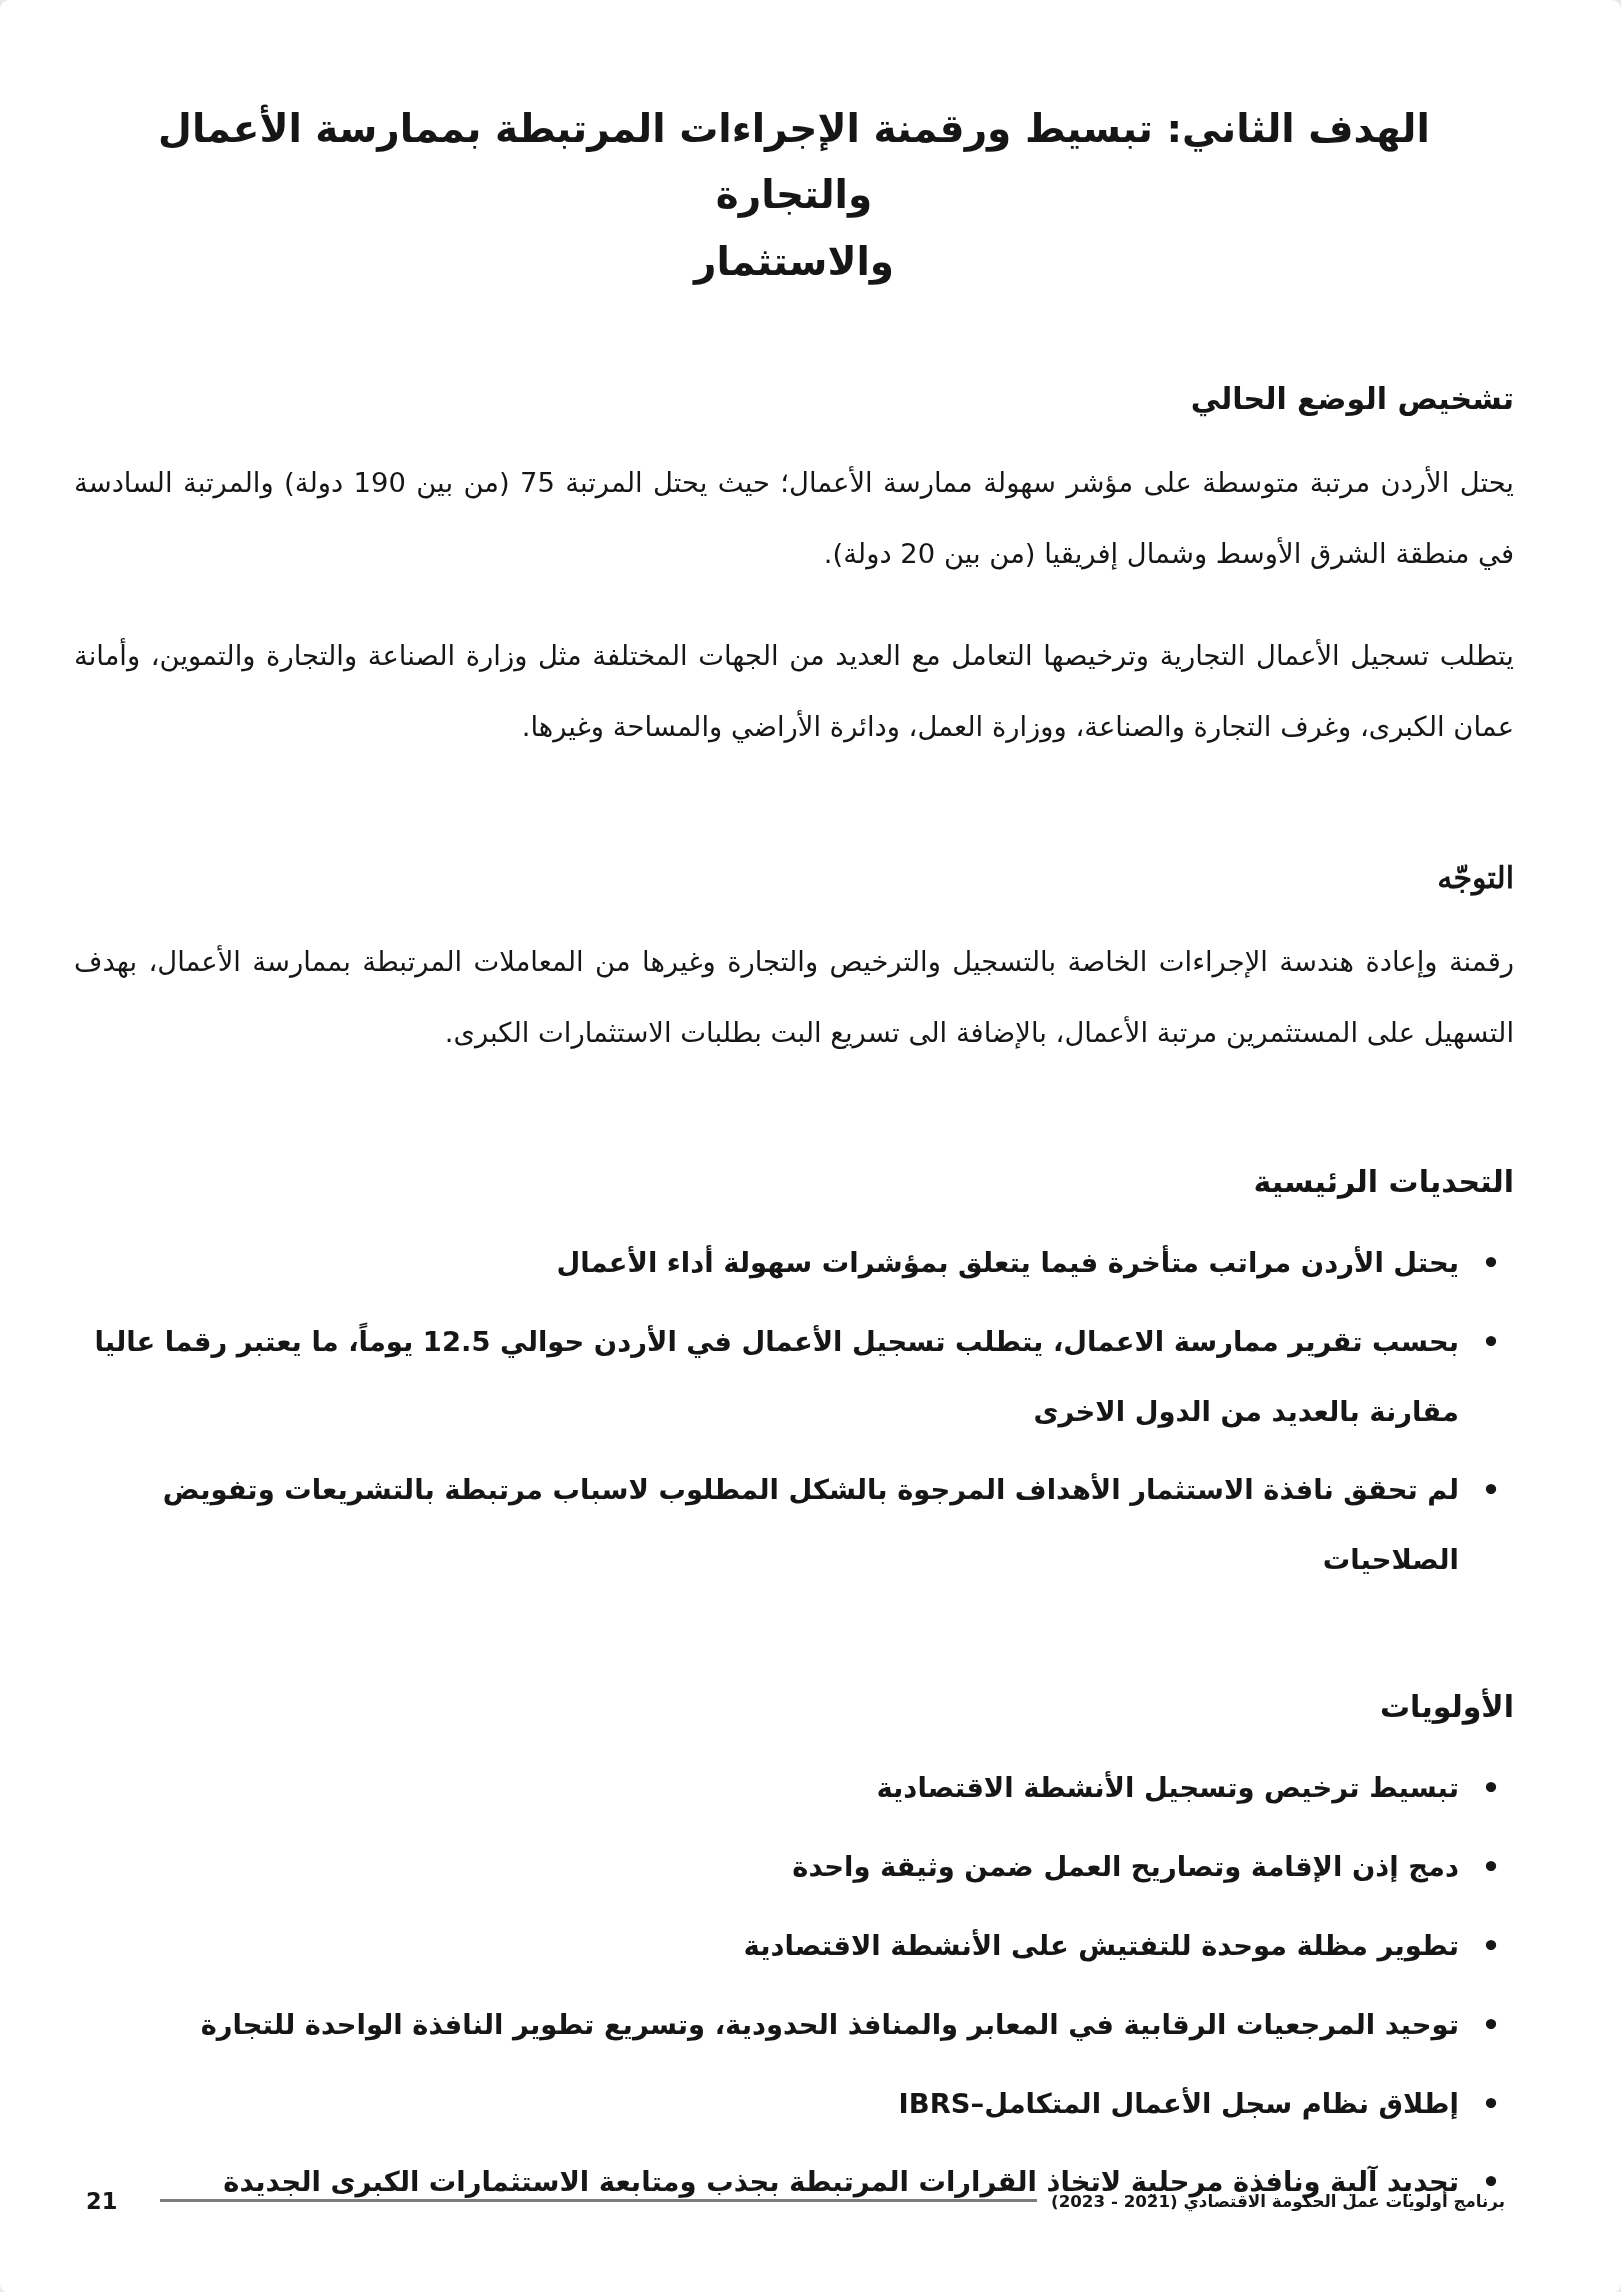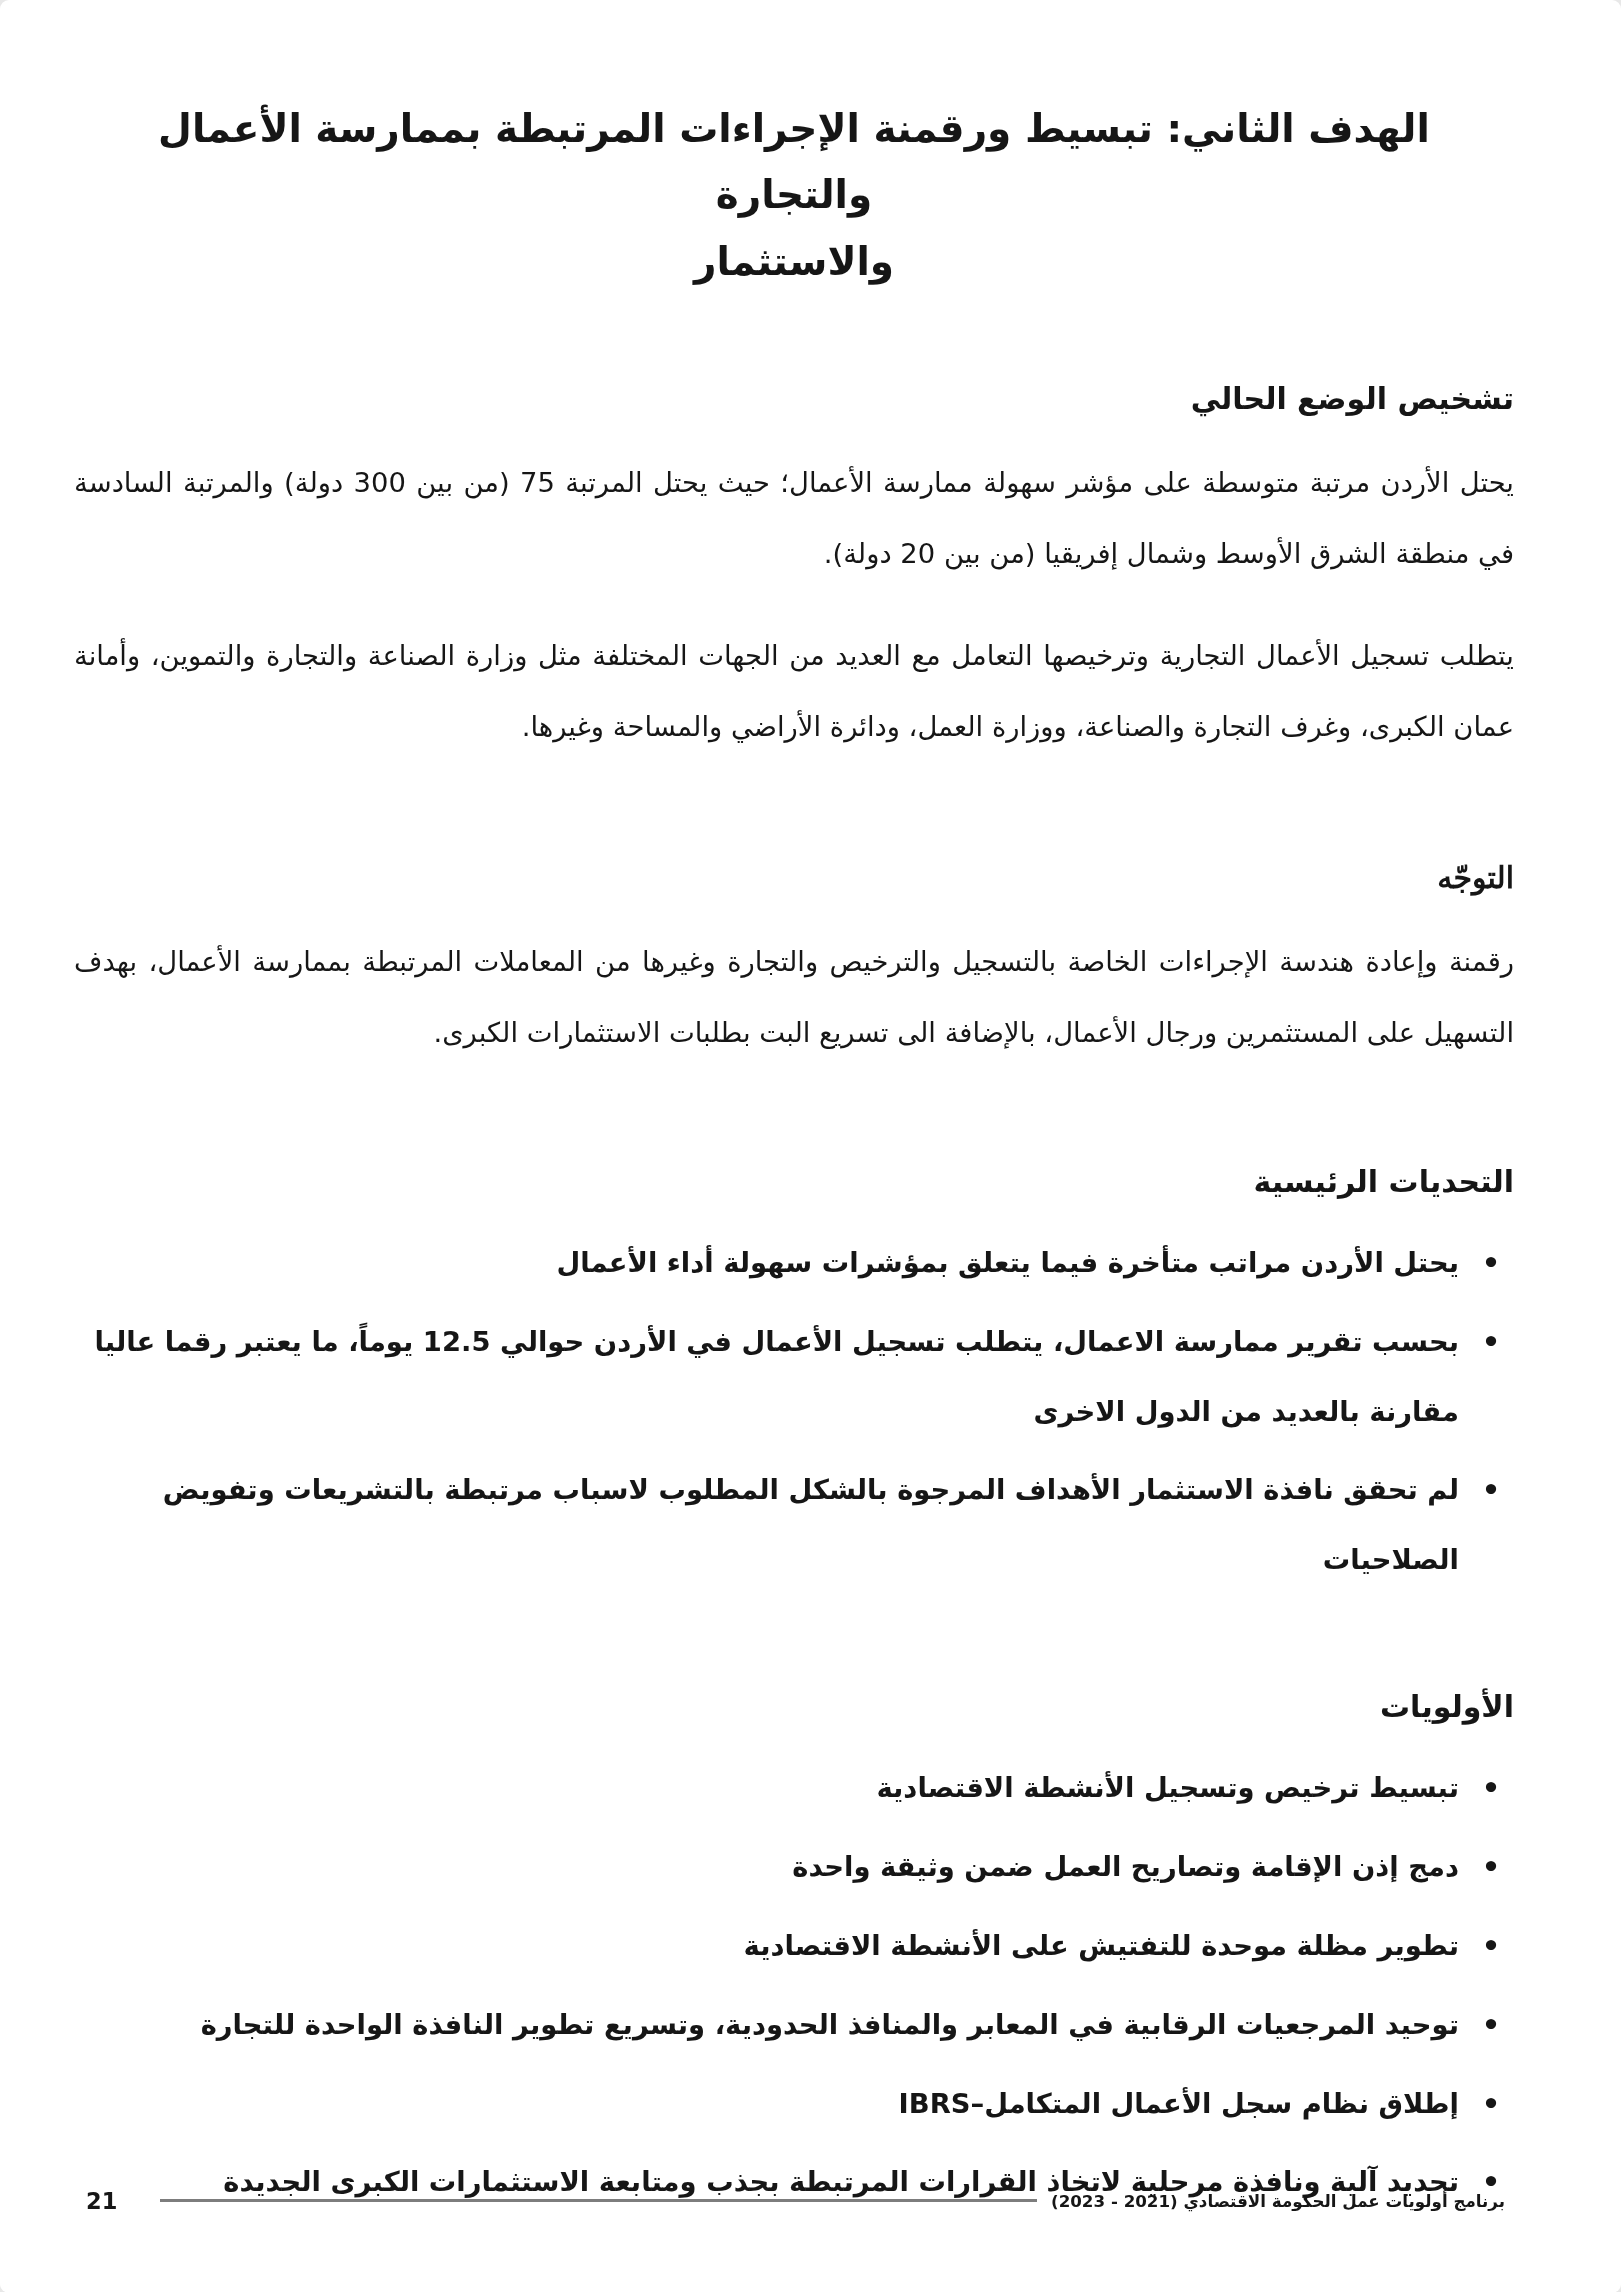--- a/index.html
+++ b/index.html
@@ -110,27 +110,27 @@
 <div class="page">
   <div class="content">
 
     <h1 class="doc-title">
       <span class="title-line">الهدف الثاني: تبسيط ورقمنة الإجراءات المرتبطة بممارسة الأعمال والتجارة</span>
       <span class="title-line">والاستثمار</span>
     </h1>
 
     <section>
       <h2 class="section-heading h-diagnosis">تشخيص الوضع الحالي</h2>
-      <p class="para">يحتل الأردن مرتبة متوسطة على مؤشر سهولة ممارسة الأعمال؛ حيث يحتل المرتبة 75 (من بين 300 دولة) والمرتبة السادسة في منطقة الشرق الأوسط وشمال إفريقيا (من بين 20 دولة).</p>
+      <p class="para">يحتل الأردن مرتبة متوسطة على مؤشر سهولة ممارسة الأعمال؛ حيث يحتل المرتبة 75 (من بين 190 دولة) والمرتبة السادسة في منطقة الشرق الأوسط وشمال إفريقيا (من بين 20 دولة).</p>
       <p class="para">يتطلب تسجيل الأعمال التجارية وترخيصها التعامل مع العديد من الجهات المختلفة مثل وزارة الصناعة والتجارة والتموين، وأمانة عمان الكبرى، وغرف التجارة والصناعة، ووزارة العمل، ودائرة الأراضي والمساحة وغيرها.</p>
     </section>
 
     <section>
       <h2 class="section-heading h-direction">التوجّه</h2>
-      <p class="para">رقمنة وإعادة هندسة الإجراءات الخاصة بالتسجيل والترخيص والتجارة وغيرها من المعاملات المرتبطة بممارسة الأعمال، بهدف التسهيل على المستثمرين ورجال الأعمال، بالإضافة الى تسريع البت بطلبات الاستثمارات الكبرى.</p>
+      <p class="para">رقمنة وإعادة هندسة الإجراءات الخاصة بالتسجيل والترخيص والتجارة وغيرها من المعاملات المرتبطة بممارسة الأعمال، بهدف التسهيل على المستثمرين مرتبة الأعمال، بالإضافة الى تسريع البت بطلبات الاستثمارات الكبرى.</p>
     </section>
 
     <section>
       <h2 class="section-heading h-challenges">التحديات الرئيسية</h2>
       <ul class="bullets">
         <li>
           <span class="bullet-dot">•</span>
           <span>يحتل الأردن مراتب متأخرة فيما يتعلق بمؤشرات سهولة أداء الأعمال</span>
         </li>
         <li>

